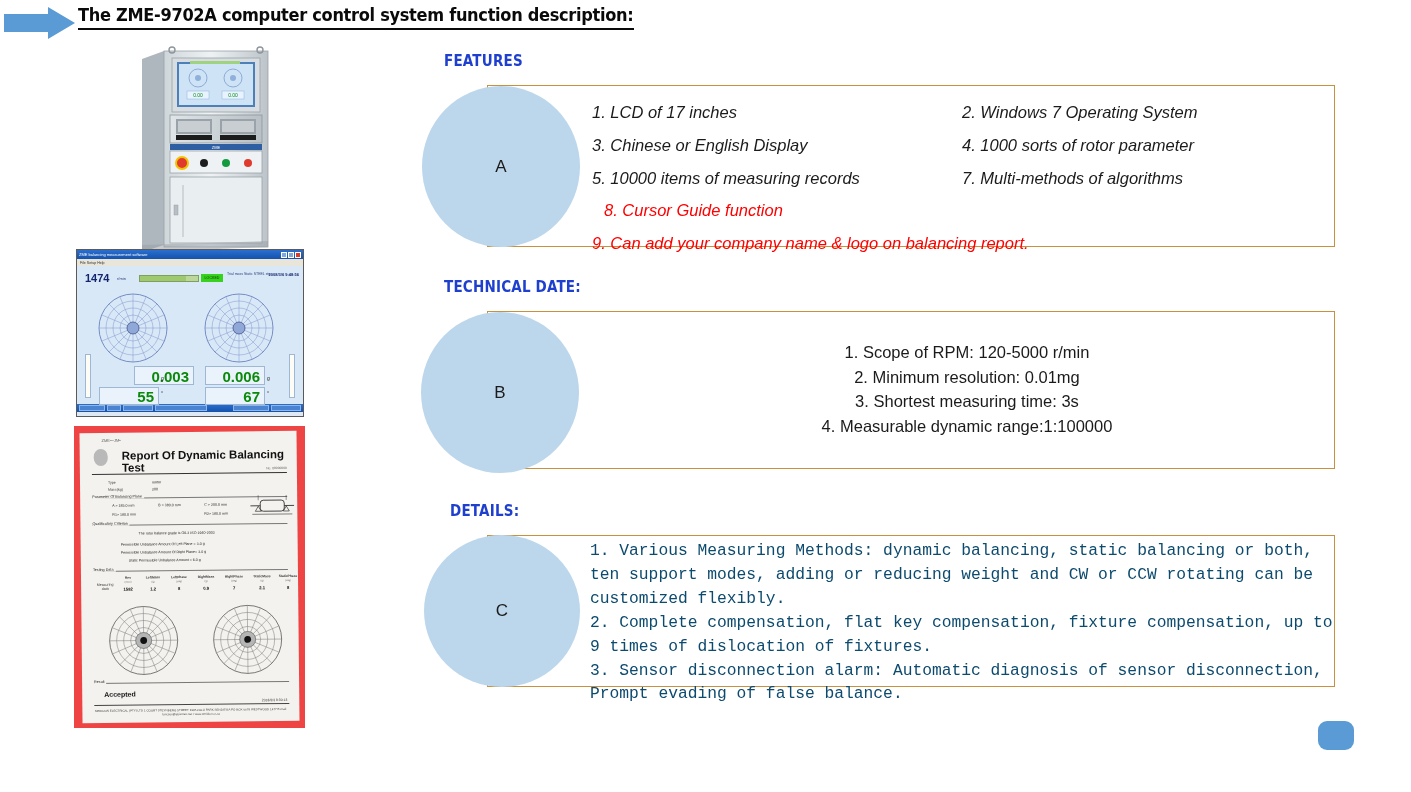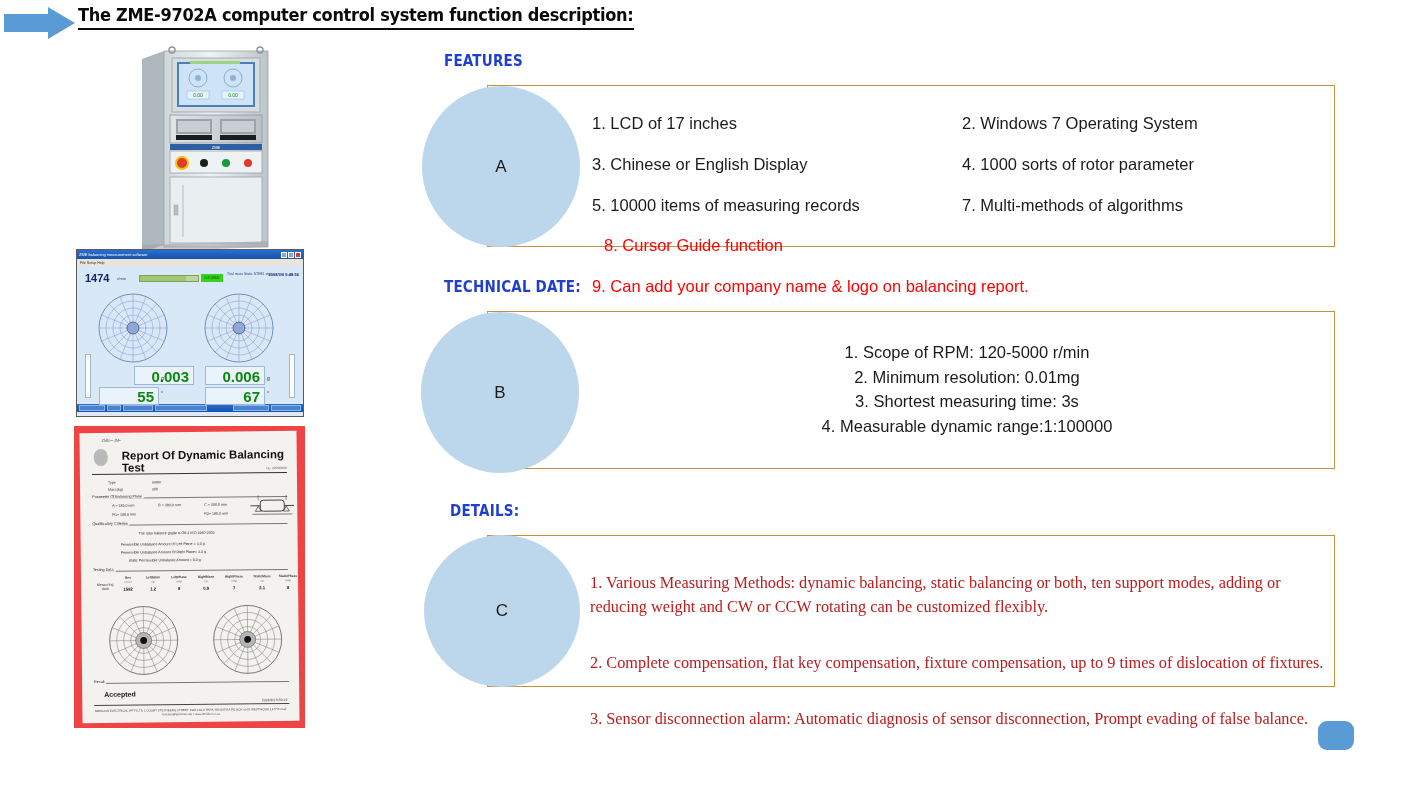--- a/index.html
+++ b/index.html
@@ -52,41 +52,42 @@
     display:flex; align-items:center; justify-content:center;
     color:#1b1b1b; font-size:17px;
     font-family:"Liberation Sans", sans-serif;
   }
   #circle-a { left:422px; top:86px;  width:158px; height:161px; }
   #circle-b { left:421px; top:312px; width:158px; height:161px; }
   #circle-c { left:424px; top:535px; width:156px; height:152px; }
 
   
   .feat-grid {
-    position:absolute; left:592px; top:111px; width:740px;
+    position:absolute; left:592px; top:100px; width:740px;
     display:grid; grid-template-columns: 370px 370px;
-    row-gap:16px;
+    row-gap:8px;
+    font-style:italic;
   }
   .feat-item {
     font-size:16.5px; color:#1b1b1b; line-height:24.8px;
     font-family:"Liberation Sans", sans-serif; white-space:nowrap;
   }
   .feat-item.red { color:#ff0000; }
   .feat-item.span2 { grid-column: 1 / span 2; }
   .feat-item.indent { padding-left:12px; }
 
   
   .tech-list { position:absolute; left:617px; top:340px; width:700px;text-align:center; }
   .tech-row { font-size:16.5px; color:#1b1b1b; line-height:24.7px;
               font-family:"Liberation Sans", sans-serif; white-space:nowrap; }
 
   
   .det-list { position:absolute; left:590px; top:539px; width:748px; }
-  .det-row { font-size:16.3px; color:#b91c1c; line-height:23.9px;
-             font-family:Liberation Serif, serif;margin-top:32px; }
+  .det-row { font-size:16.3px; color:#0c4a6e; line-height:23.9px;
+             font-family:Liberation Mono, monospace; }
 
   
   .blue-chip { position:absolute; left:1318px; top:721px; width:36px; height:29px;
                background:#5b9bd5; border-radius:9px; }
 
   
   .cab { position:absolute; inset:0; }
 
   
   .sw-titlebar { height:9px; background:linear-gradient(#2b6fcf,#1452ad);

